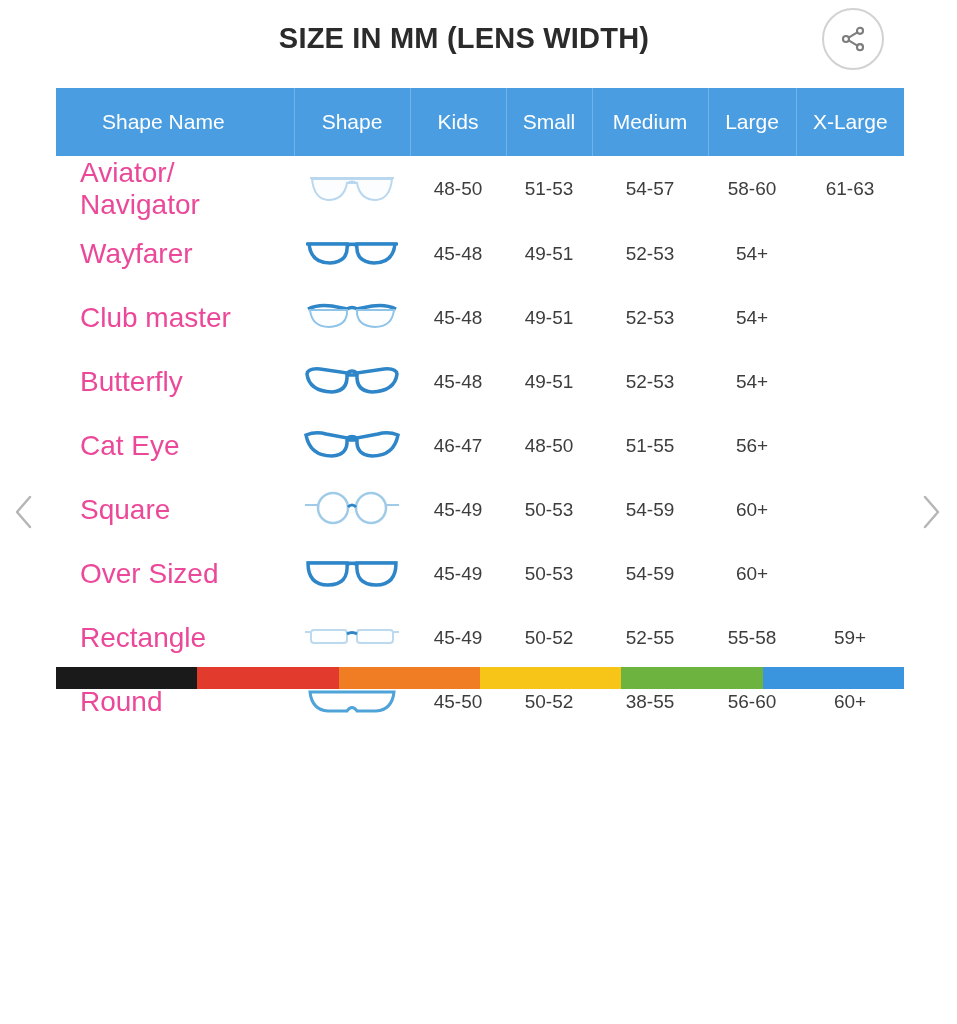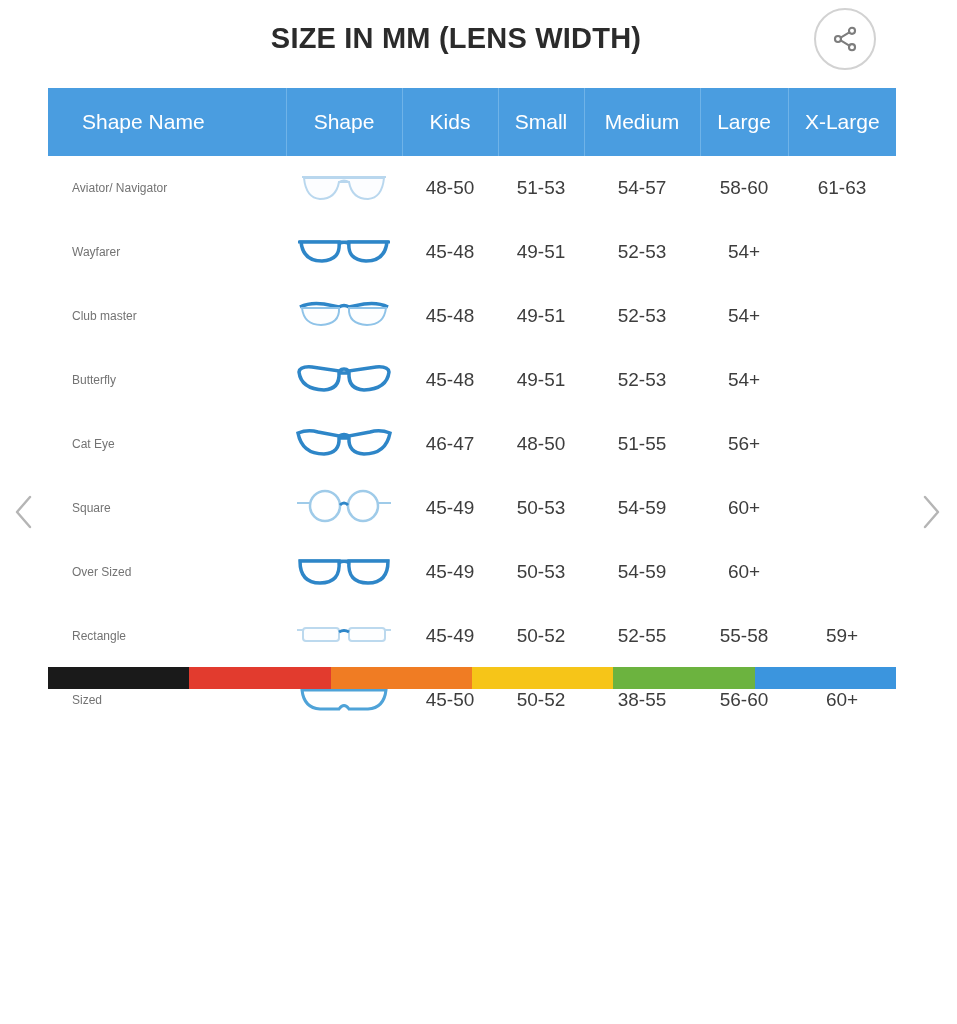--- a/index.html
+++ b/index.html
@@ -28,21 +28,21 @@
     top: 0;
     width: 12px;
     height: 1024px;
     background: #ffffff;
   }
   .edge-left { left: 0; }
   .edge-right { right: 0; }
 
   .card {
     position: absolute;
-    left: 16px;
+    left: 24px;
     top: 0;
     width: 880px;
     height: 747px;
     background: #ffffff;
   }
 
   
   .title {
     position: absolute;
     left: 0;
@@ -85,34 +85,34 @@
     background: #4a9de0;
     color: #ffffff;
     font-weight: normal;
     font-size: 21px;
     height: 66px;
     vertical-align: middle;
     border-right: 1px solid #6fb3e8;
     text-align: center;
   }
   .table th:last-child { border-right: none; }
-  .table th.h-name { text-align: left; padding-left: 34px; }
+  .table th.h-name { text-align: left; padding-left: 46px; }
 
   .table td {
     font-size: 19px;
     color: #3d3d3d;
     height: 62px;
     vertical-align: middle;
     text-align: center;
   }
   .table td.c-name {
     text-align: left;
     padding-left: 24px;
-    font-size: 12px;
-    color: #737373;
+    font-size: 28px;
+    color: #ec4899;
   }
   .table td.c-shape {
     text-align: center;
   }
   .table td.c-onesize {
     text-align: center;
     font-size: 20px;
     color: #3d3d3d;
   }
 
@@ -337,21 +337,21 @@
           </td>
           <td>45-49</td>
           <td>50-52</td>
           <td>52-55</td>
           <td>55-58</td>
           <td>59+</td>
         </tr>
 
 
         <tr>
-          <td class="c-name">Sized</td>
+          <td class="c-name">Round</td>
           <td class="c-shape">
             <span class="glyph">
               <svg width="100" height="40" viewBox="0 0 100 40">
                 <path d="M8 12 H92 Q90 30 74 31 L55 31 Q50 24 45 31 L26 31 Q10 30 8 12 Z" fill="#ffffff" stroke="#4fa3d8" stroke-width="3"></path>
               </svg>
             </span>
           </td>
           <td>45-50</td>
           <td>50-52</td>
           <td>38-55</td>

